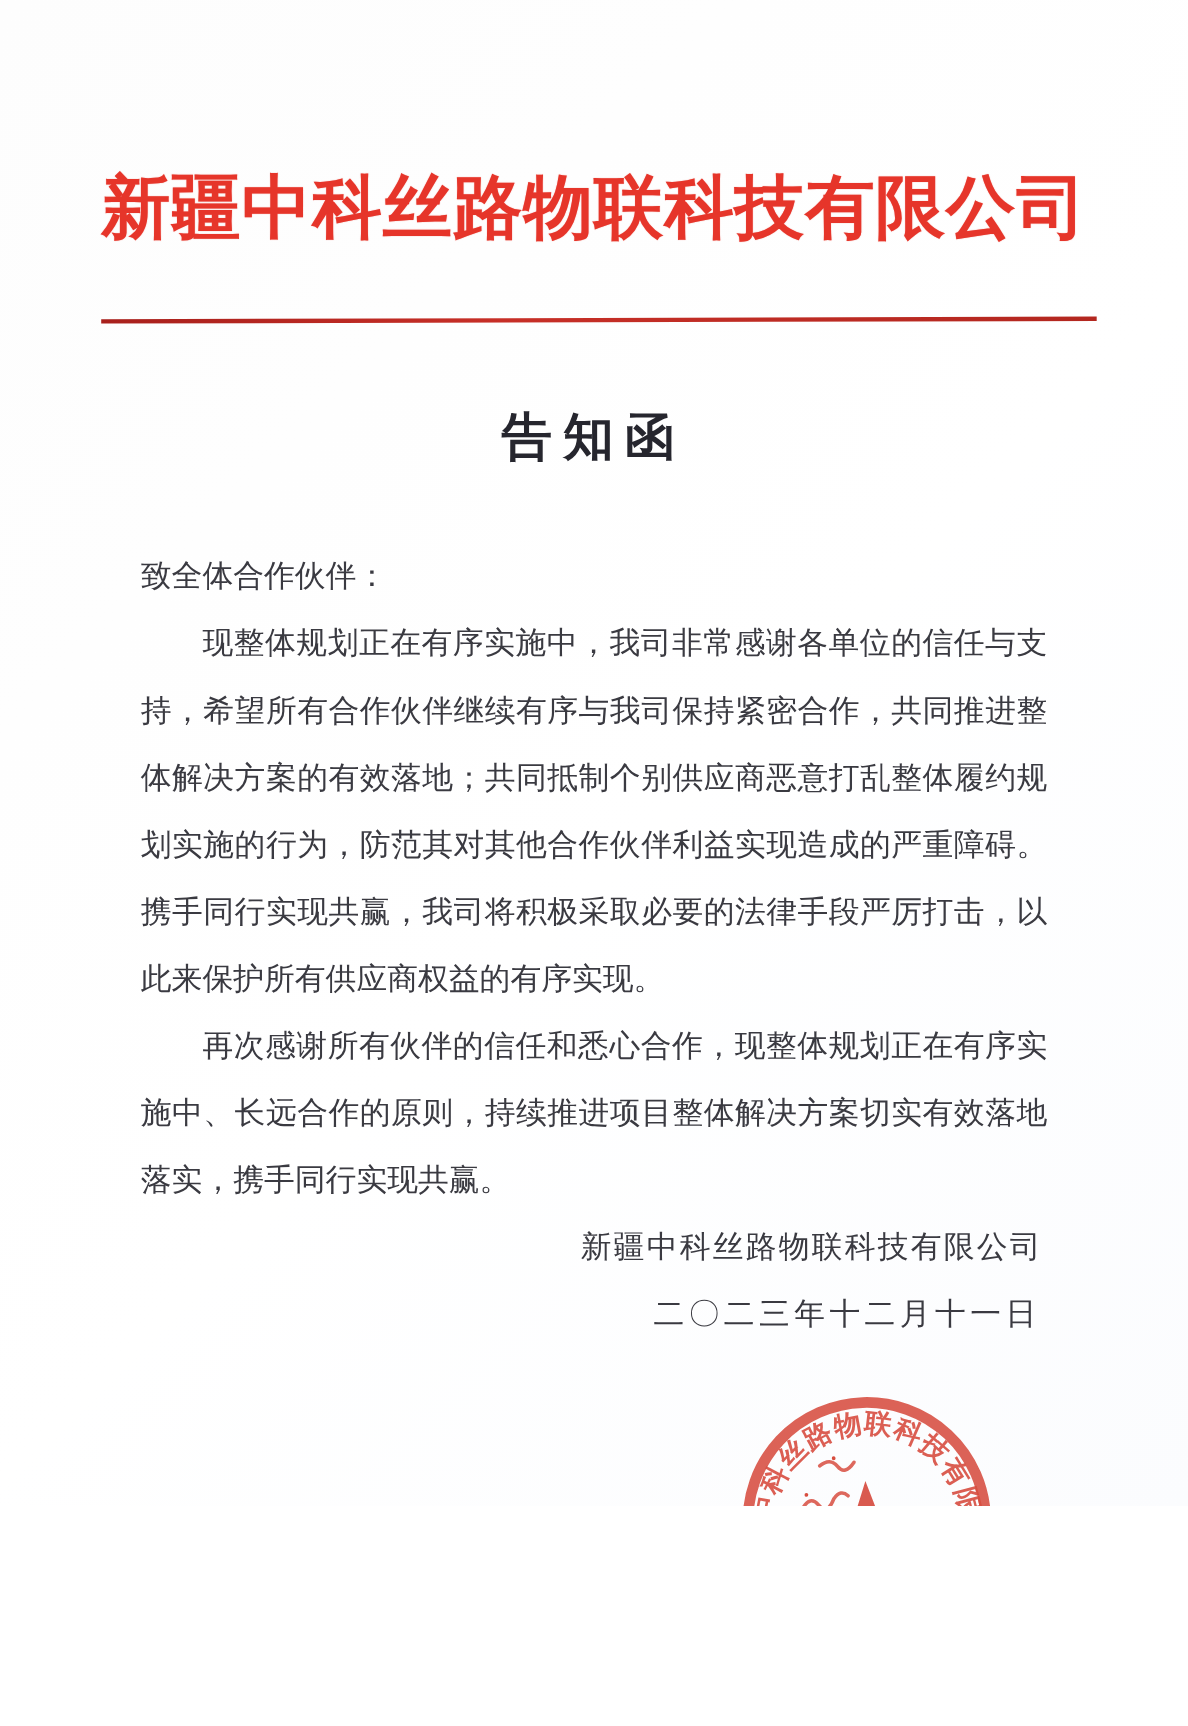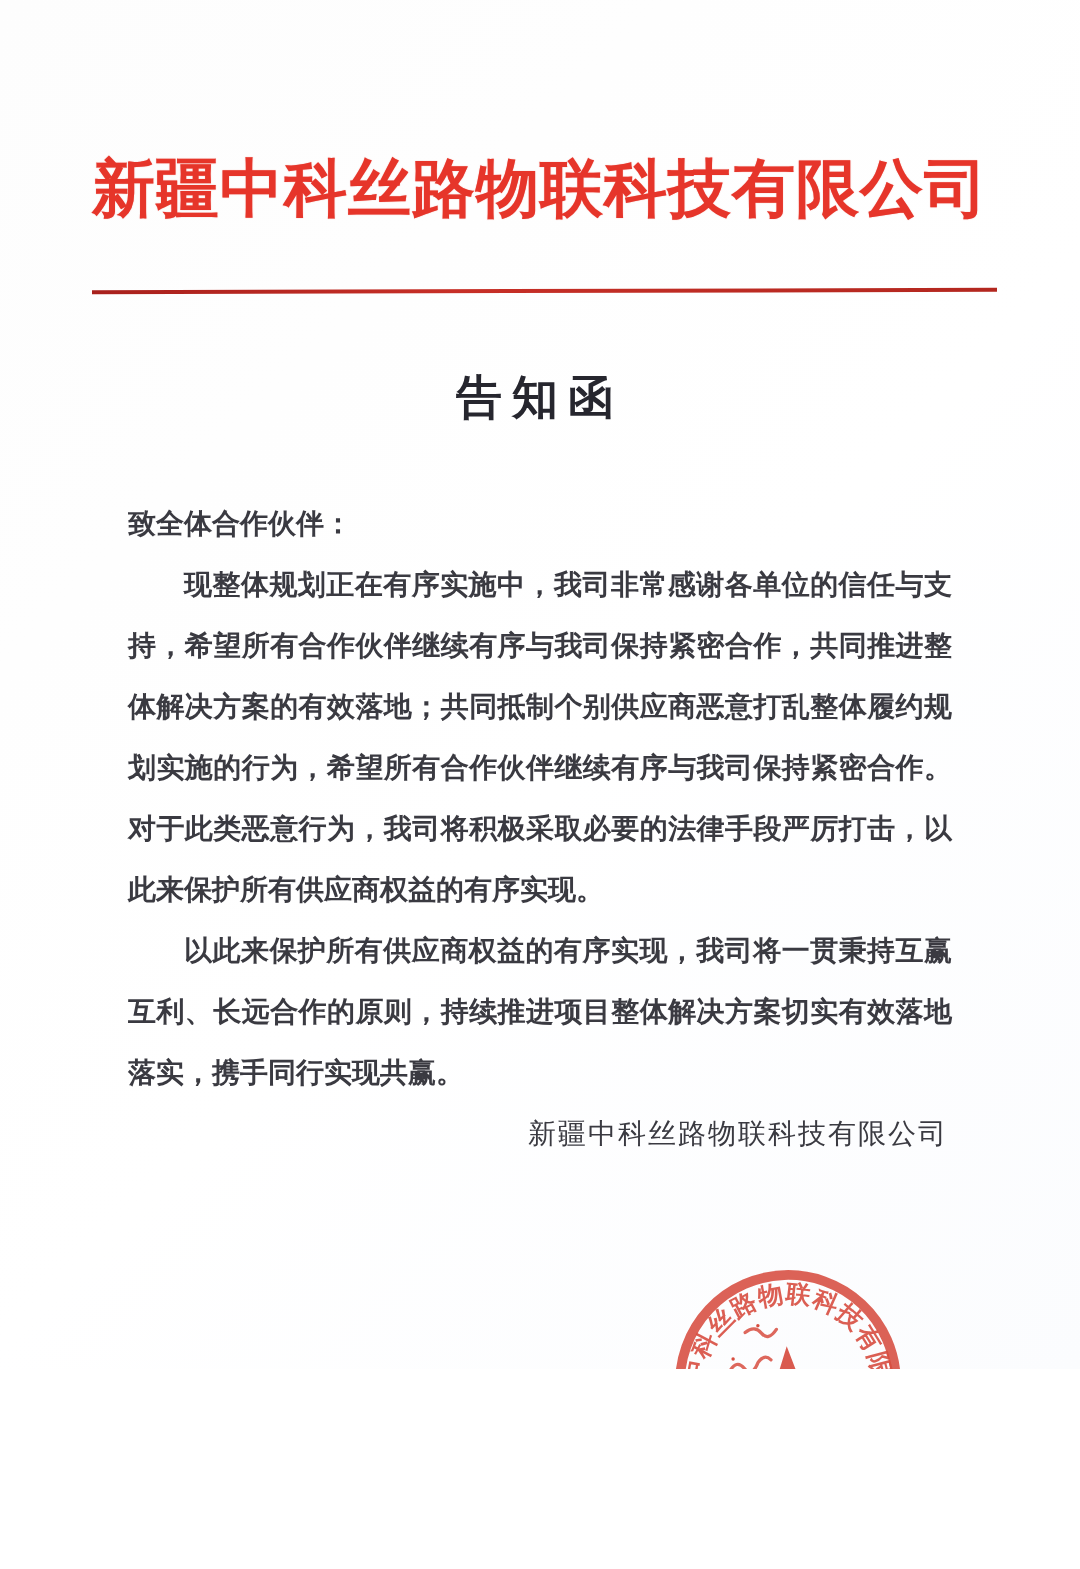--- a/index.html
+++ b/index.html
@@ -33,21 +33,20 @@
     text-align:center;
     font-size:46px;
     font-weight:600;
     letter-spacing:10px;
     color:#26262e;
   }
   .body-text{
     margin:64px 128px 0 128px;
     font-size:28px;
     line-height:61px;
-    font-weight:bold;
   }
   .salutation{margin:0;}
   .para{
     margin:0;
     text-indent:2em;
     text-align:justify;
     text-justify:inter-character;
   }
   .closing{
     margin:0 132px 0 0;
@@ -80,26 +79,27 @@
 
   <header class="letterhead">
     <h1 class="company-name">新疆中科丝路物联科技有限公司</h1>
     <div class="red-rule"></div>
   </header>
 
   <h2 class="doc-title">告知函</h2>
 
   <main class="body-text">
     <p class="salutation">致全体合作伙伴：</p>
-    <p class="para">现整体规划正在有序实施中，我司非常感谢各单位的信任与支持，希望所有合作伙伴继续有序与我司保持紧密合作，共同推进整体解决方案的有效落地；共同抵制个别供应商恶意打乱整体履约规划实施的行为，希望所有合作伙伴继续有序与我司保持紧密合作。对于此类恶意行为，我司将积极采取必要的法律手段严厉打击，以此来保护所有供应商权益的有序实现。</p>
-    <p class="para">以此来保护所有供应商权益的有序实现，我司将一贯秉持互赢互利、长远合作的原则，持续推进项目整体解决方案切实有效落地落实，携手同行实现共赢。</p>
+    <p class="para">现整体规划正在有序实施中，我司非常感谢各单位的信任与支持，希望所有合作伙伴继续有序与我司保持紧密合作，共同推进整体解决方案的有效落地；共同抵制个别供应商恶意打乱整体履约规划实施的行为，防范其对其他合作伙伴利益实现造成的严重障碍。携手同行实现共赢，我司将积极采取必要的法律手段严厉打击，以此来保护所有供应商权益的有序实现。</p>
+    <p class="para">再次感谢所有伙伴的信任和悉心合作，现整体规划正在有序实施中、长远合作的原则，持续推进项目整体解决方案切实有效落地落实，携手同行实现共赢。</p>
   </main>
 
   <footer class="closing">
     <p class="closing-company">新疆中科丝路物联科技有限公司</p>
+    <p class="closing-date">二〇二三年十二月十一日</p>
   </footer>
 
   <svg class="seal" viewBox="0 0 220 224" xmlns="http://www.w3.org/2000/svg">
     <defs>
       <path id="arcTop" d="M 33,139 A 80,80 0 1 1 187,139" fill="none"></path>
       <path id="arcBottom" d="M 41,147 A 79,79 0 0 0 179,147" fill="none"></path>
     </defs>
 
     <circle cx="110" cy="112" r="100" fill="none" stroke="#d63a2a" stroke-width="9" stroke-opacity="0.88"></circle>
 

